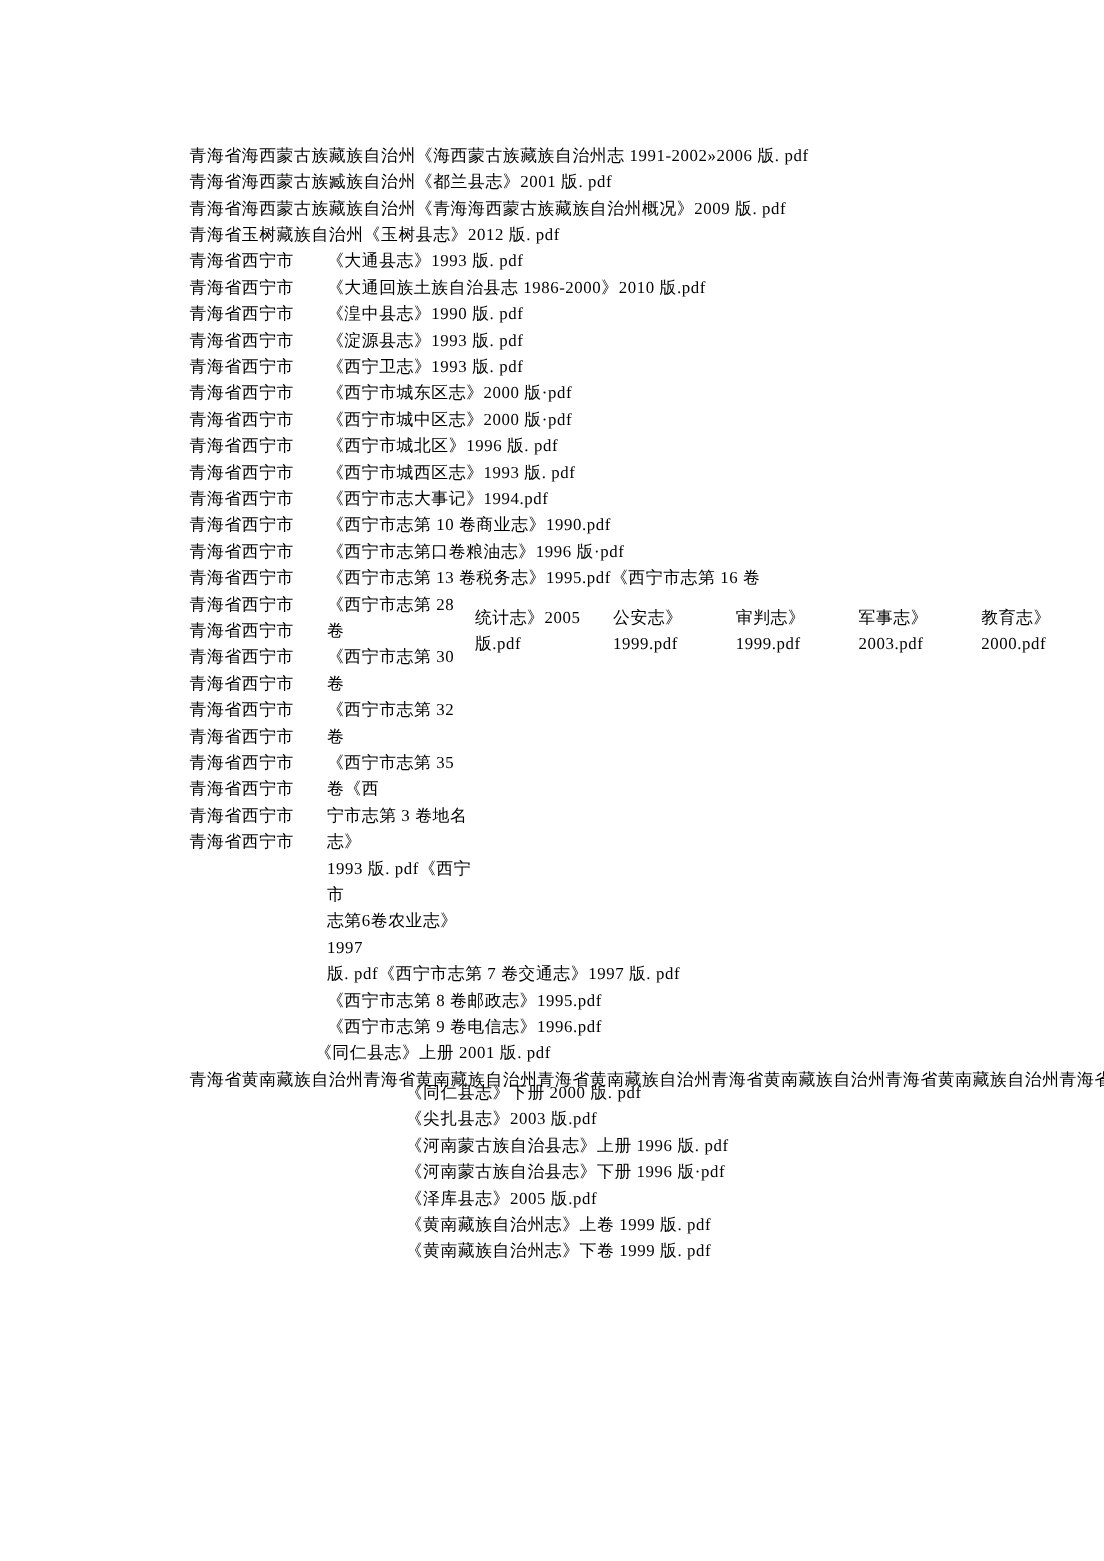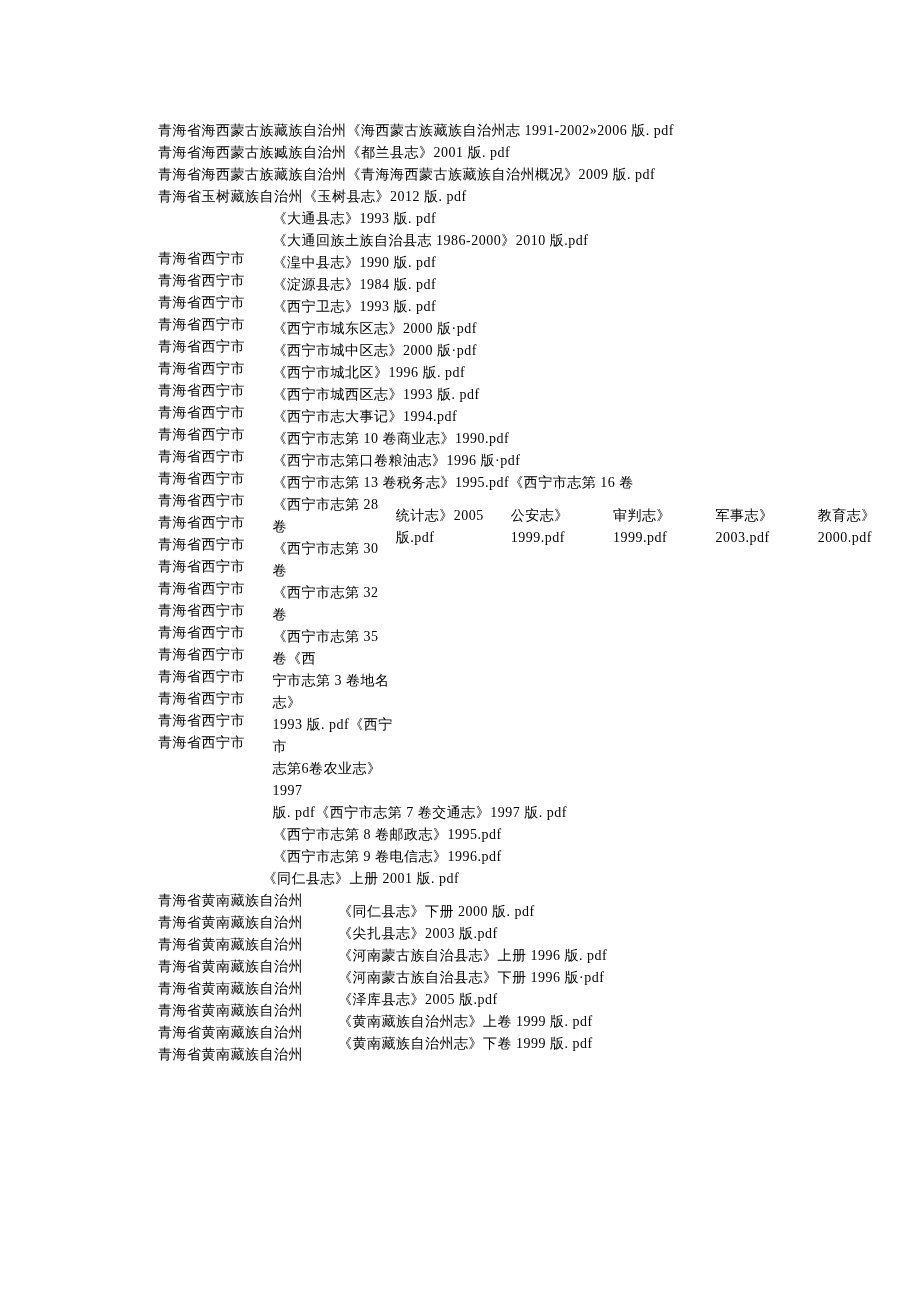--- a/index.html
+++ b/index.html
@@ -21,25 +21,24 @@
     letter-spacing: 0.5px;
   }
   .two-col {
     display: flex;
   }
   .col-left {
     display: flex;
     flex-direction: column;
     letter-spacing: 3px;
     width: 130px;
-    margin-top: 40px;
   }
   .col-left-hn {
     display: flex;
-    flex-direction: column;
+    flex-direction: row;
     letter-spacing: 3px;
     width: 180px;
   }
   .col-right {
     display: flex;
     flex-direction: column;
     letter-spacing: 0.5px;
   }
   .tight {
     letter-spacing: 0.5px;
@@ -91,21 +90,21 @@
       <span class="tight">青海省西宁市</span>
       <span class="tight">青海省西宁市</span>
       <span class="tight">青海省西宁市</span>
       <span class="tight">青海省西宁市</span>
       <span class="tight" style="letter-spacing:0.5px;">青海省西宁市</span>
     </div>
     <div class="col-right">
       <span>《大通县志》1993 版. pdf</span>
       <span>《大通回族土族自治县志 1986-2000》2010 版.pdf</span>
       <span>《湟中县志》1990 版. pdf</span>
-      <span>《淀源县志》1984 版. pdf</span>
+      <span>《淀源县志》1993 版. pdf</span>
       <span>《西宁卫志》1993 版. pdf</span>
       <span>《西宁市城东区志》2000 版·pdf</span>
       <span>《西宁市城中区志》2000 版·pdf</span>
       <span>《西宁市城北区》1996 版. pdf</span>
       <span>《西宁市城西区志》1993 版. pdf</span>
       <span>《西宁市志大事记》1994.pdf</span>
       <span>《西宁市志第 10 卷商业志》1990.pdf</span>
       <span>《西宁市志第口卷粮油志》1996 版·pdf</span>
       <span>《西宁市志第 13 卷税务志》1995.pdf《西宁市志第 16 卷</span>
 

